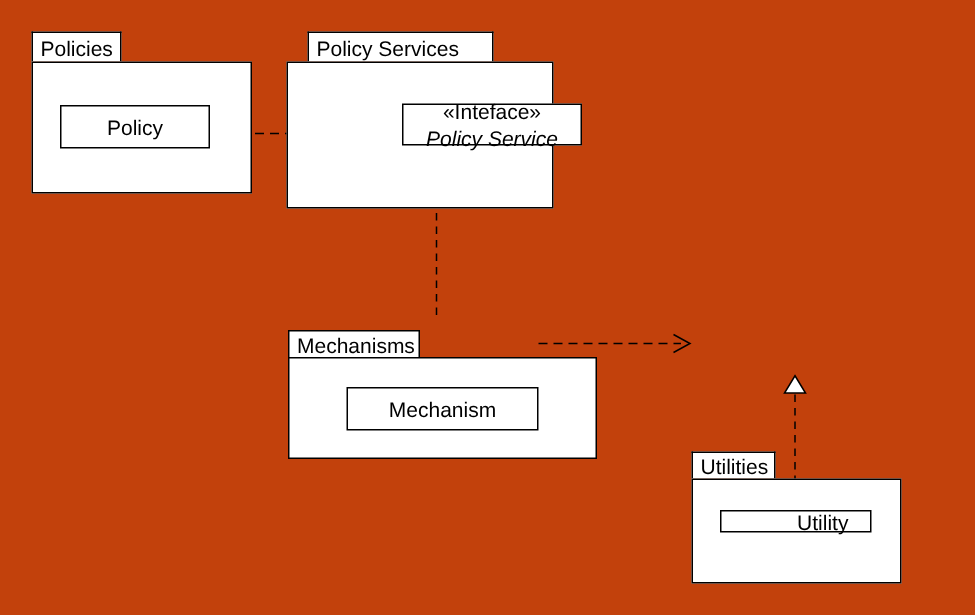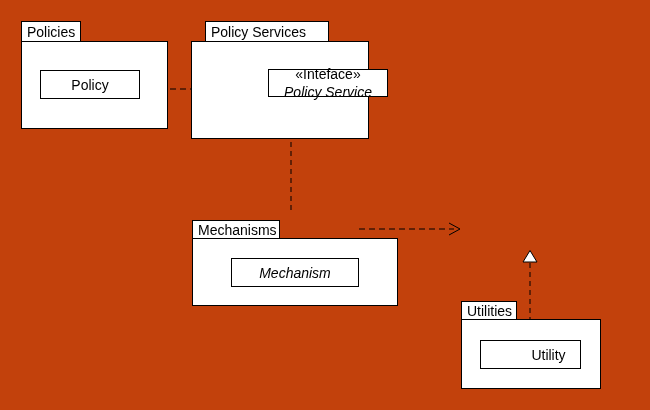--- a/index.html
+++ b/index.html
@@ -51,31 +51,31 @@
   .pkg-policies .uml-class { left:19px; top:49px; width:100px; height:29px; }
 
   .pkg-policy-services            { left:191px; top:21px;  width:178px; height:118px; }
   .pkg-policy-services .pkg-tab   { left:0; top:0; width:124px; height:20px;margin-left:14px; }
   .pkg-policy-services .pkg-body  { left:0; top:20px; width:178px; height:98px; }
   .pkg-policy-services .uml-class { left:39px; top:48px; width:120px; height:28px;margin-left:38px; }
 
   .pkg-mechanisms            { left:192px; top:172px; width:206px; height:86px;margin-top:48px; }
   .pkg-mechanisms .pkg-tab   { left:0; top:0; width:88px;  height:18px; }
   .pkg-mechanisms .pkg-body  { left:0; top:18px; width:206px; height:68px; }
-  .pkg-mechanisms .uml-class { left:39px; top:38px; width:128px; height:29px;font-style:italic; }
+  .pkg-mechanisms .uml-class { left:39px; top:38px; width:128px; height:29px; }
 
   .pkg-mechanism-services            { left:422px; top:172px; width:207px; height:96px; }
   .pkg-mechanism-services .pkg-tab   { left:0; top:0; width:139px; height:20px; }
   .pkg-mechanism-services .pkg-body  { left:0; top:20px; width:207px; height:76px; }
   .pkg-mechanism-services .uml-class { left:38px; top:38px; width:140px; height:39px; }
 
   .pkg-utilities            { left:461px; top:301px; width:140px; height:88px; }
   .pkg-utilities .pkg-tab   { left:0; top:0; width:56px;  height:18px; }
   .pkg-utilities .pkg-body  { left:0; top:18px; width:140px; height:70px; }
-  .pkg-utilities .uml-class { left:19px; top:39px; width:101px; height:29px;padding-left:36px; }
+  .pkg-utilities .uml-class { left:19px; top:39px; width:101px; height:15px;padding-left:36px; }
 </style>
 </head>
 <body>
 
 <div class="canvas">
 
   <svg class="connectors" width="650" height="410" viewBox="0 0 650 410">
     <g>
       <line x1="140" y1="89" x2="224" y2="89" stroke-dasharray="6,4"></line>
       <path d="M219,83 L230,89 L219,95" fill="none"></path>

